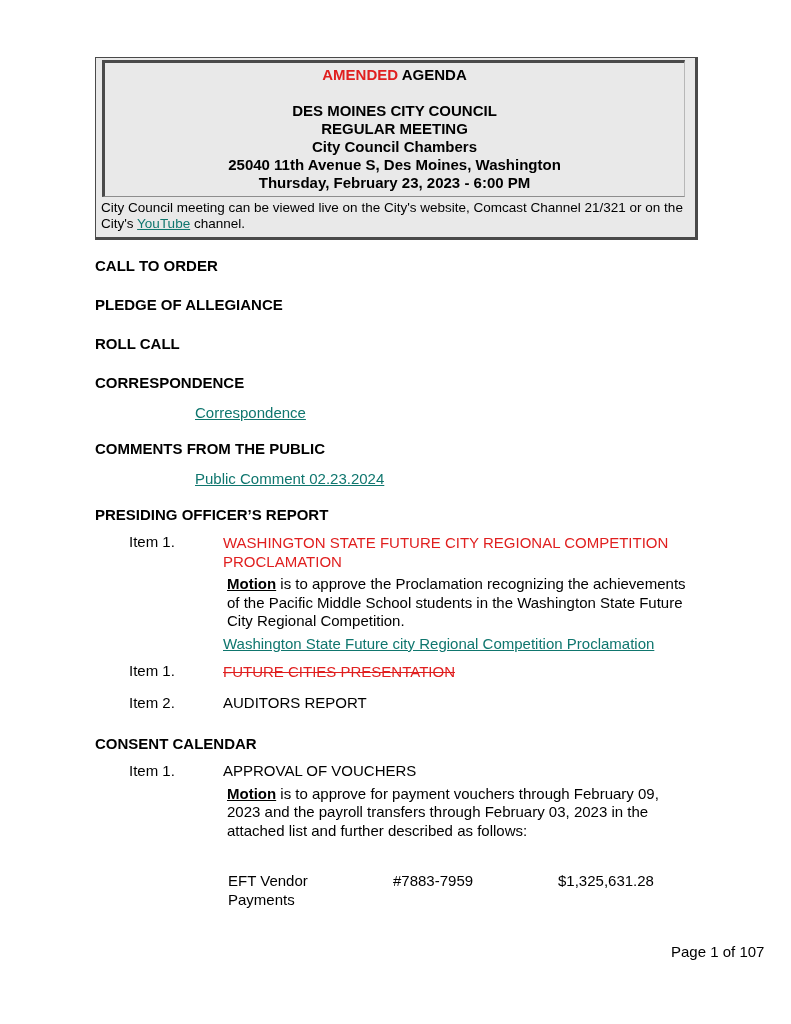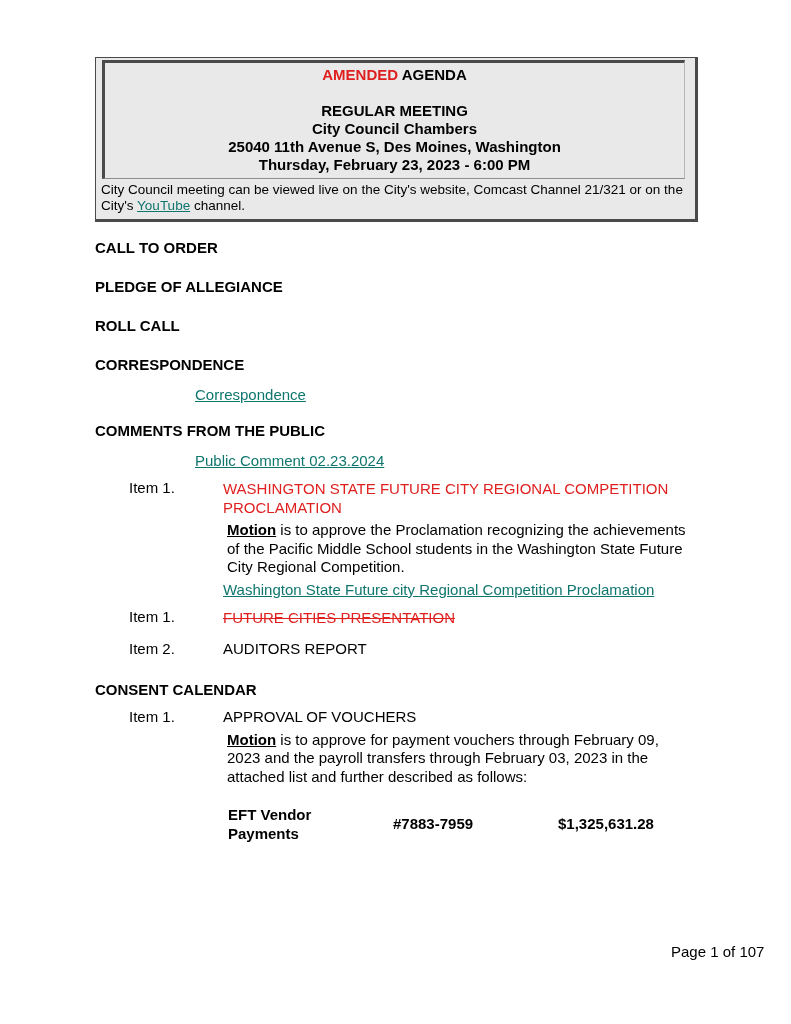--- a/index.html
+++ b/index.html
@@ -68,23 +68,21 @@
 
   .red-title { color: #e01f1f; line-height: 19px; }
   .struck { text-decoration: line-through; }
   .motion-para { margin: 4px; }
   .motion-word { font-weight: bold; text-decoration: underline; }
   .item-link-line { margin-top: 2px; line-height: 18px; }
 
   
   .voucher-row {
     display: flex;
-    align-items: center;
-    margin: 20px 0 0 5px;
-    font-weight: bold;
+    margin: 32px 0 0 5px;
   }
   .v-type { width: 95px; line-height: 18.5px; }
   .v-num  { width: 165px; margin-left: 70px; }
   .v-amt  { }
 
   
   .page-footer {
     position: absolute;
     left: 671px;
     top: 943px;
@@ -94,38 +92,40 @@
 </head>
 <body>
 
 <div class="page">
   <div class="content">
 
     <div class="header-box">
       <div class="header-inner">
         <div><span class="accent-red">AMENDED</span> <span>AGENDA</span></div>
         <div class="blank-line"></div>
+        <div>DES MOINES CITY COUNCIL</div>
         <div>REGULAR MEETING</div>
         <div>City Council Chambers</div>
         <div>25040 11th Avenue S, Des Moines, Washington</div>
         <div>Thursday, February 23, 2023 - 6:00 PM</div>
       </div>
       <div class="header-note"><span>City Council meeting can be viewed live on the City's website, Comcast Channel 21/321 or on the City's </span><a class="doc-link">YouTube</a><span> channel.</span></div>
     </div>
 
     <div class="section-heading first">CALL TO ORDER</div>
     <div class="section-heading">PLEDGE OF ALLEGIANCE</div>
     <div class="section-heading">ROLL CALL</div>
 
     <div class="section-heading">CORRESPONDENCE</div>
     <div class="link-line"><a class="doc-link">Correspondence</a></div>
 
     <div class="section-heading after-link">COMMENTS FROM THE PUBLIC</div>
     <div class="link-line"><a class="doc-link">Public Comment 02.23.2024</a></div>
 
+    <div class="section-heading after-link">PRESIDING OFFICER’S REPORT</div>
     <div class="item-row">
       <div class="item-label">Item 1.</div>
       <div class="item-content">
         <div class="red-title">WASHINGTON STATE FUTURE CITY REGIONAL COMPETITION PROCLAMATION</div>
         <p class="motion-para"><span class="motion-word">Motion</span><span> is to approve the Proclamation recognizing the achievements of the Pacific Middle School students in the Washington State Future City Regional Competition.</span></p>
         <div class="item-link-line"><a class="doc-link">Washington State Future city Regional Competition Proclamation</a></div>
       </div>
     </div>
 
     <div class="item-row">

